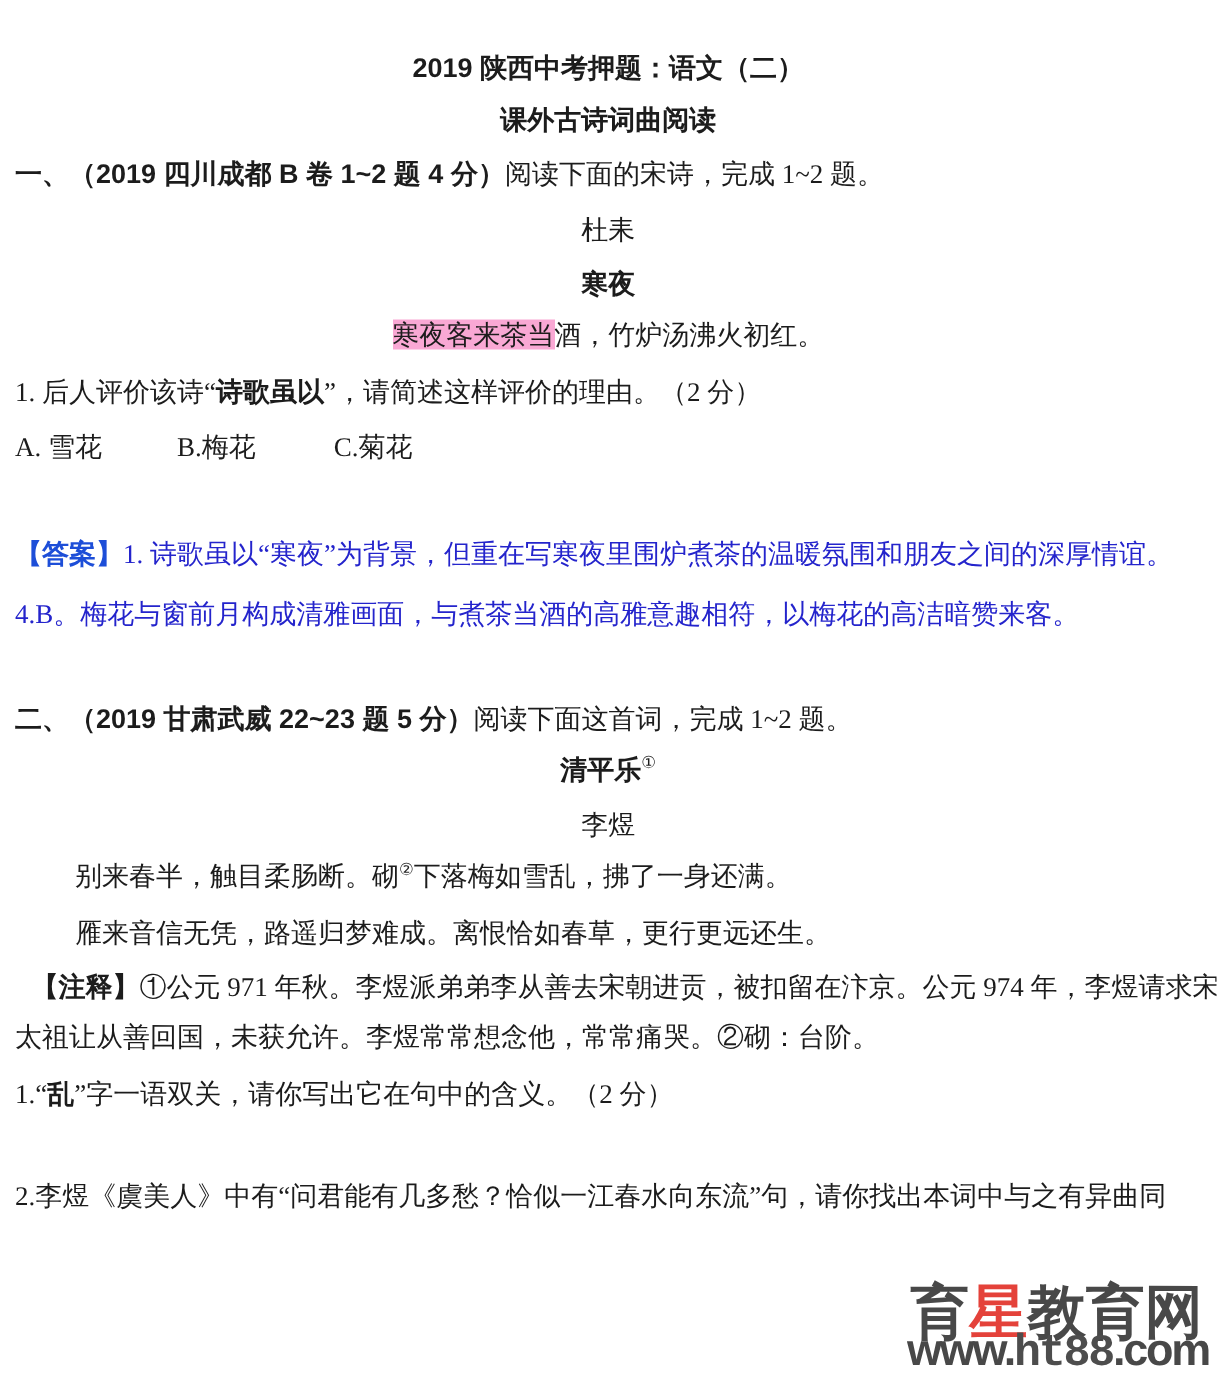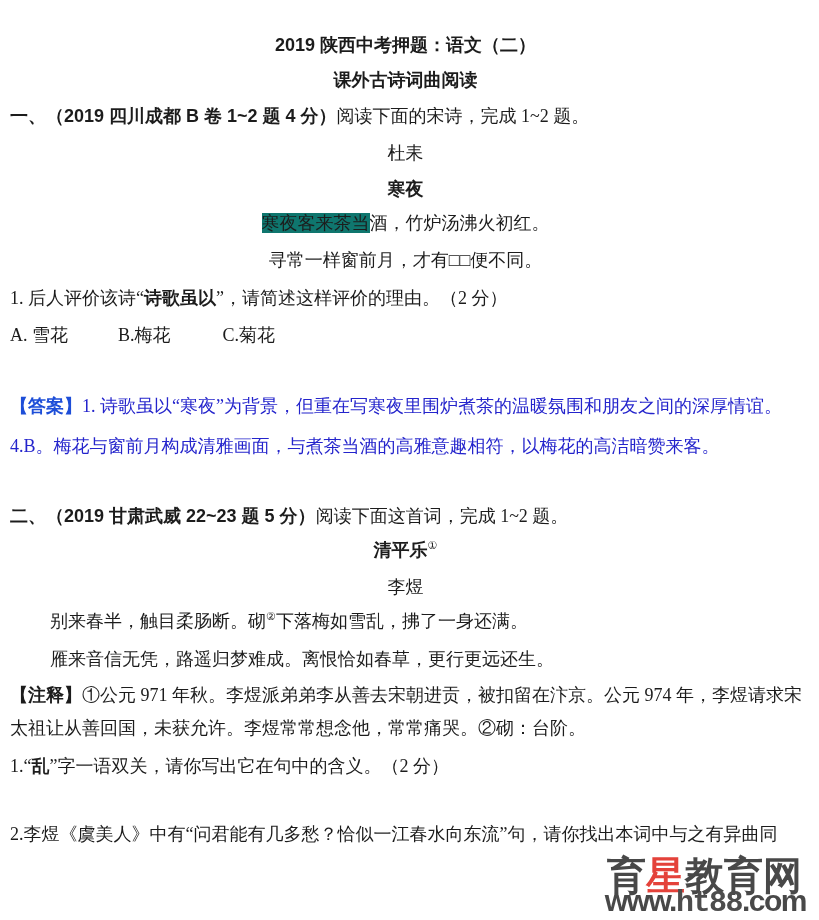--- a/index.html
+++ b/index.html
@@ -12,21 +12,21 @@
     font-size:18px;
     color:#1c1c1c;
   }
   .content { padding:0 10px; }
   .line { line-height:24px; white-space:nowrap; }
   .center { text-align:center; }
   .hsans { font-family:"Liberation Sans", sans-serif; font-weight:bold; }
   .b { font-family:"Liberation Sans", sans-serif; font-weight:bold; }
   .kai { font-family:"Liberation Serif", serif; }
   .sup { font-size:11px; vertical-align:super; line-height:0; }
-  .hl { background:#0f766e; }
+  .hl { background:#f9a8d4; }
   .blue { color:#2424cc; }
   .blue .b { color:#1d4ed8; }
   .indent { padding-left:40px; }
   .opt-a { margin-right:50px; }
   .opt-b { margin-right:52px; }
   .watermark {
     position:absolute; top:856px; right:9px; z-index:5;
     text-align:right;
     font-family:"Liberation Sans", sans-serif; font-weight:bold;
     opacity:0.93;
@@ -51,21 +51,20 @@
     </div>
 
     <div class="line center kai" style="margin-top:13px;">杜耒</div>
 
     <div class="line center hsans" style="margin-top:12px;">寒夜</div>
 
     <div class="line center kai" style="margin-top:10px;">
       <span class="hl">寒夜客来茶当</span><span>酒，竹炉汤沸火初红。</span>
     </div>
 
-    <div class="line center kai" style="margin-top:13px;">寻常一样窗前月，才有□□便不同。</div>
 
     <div class="line" style="margin-top:14px;">
       <span>1. 后人评价该诗“</span><span class="b">诗歌虽以</span><span>”，请简述这样评价的理由。（2 分）</span>
     </div>
 
 
     <div class="line" style="margin-top:13px;">
       <span class="opt-a">A. 雪花</span><span class="opt-b">B.梅花</span><span>C.菊花</span>
     </div>
 
@@ -84,21 +83,21 @@
     </div>
 
     <div class="line center kai" style="margin-top:13px;">李煜</div>
 
     <div class="line kai indent" style="margin-top:10px;">
       <span>别来春半，触目柔肠断。砌</span><span class="sup">②</span><span>下落梅如雪乱，拂了一身还满。</span>
     </div>
 
     <div class="line kai indent" style="margin-top:14px;">雁来音信无凭，路遥归梦难成。离恨恰如春草，更行更远还生。</div>
 
-    <div class="line" style="margin-top:12px;">
+    <div class="line" style="margin-top:12px;margin-left:11px;">
       <span class="b">【注释】</span><span>①公元 971 年秋。李煜派弟弟李从善去宋朝进贡，被扣留在汴京。公元 974 年，李煜请求宋</span>
     </div>
 
     <div class="line" style="margin-top:9px;">太祖让从善回国，未获允许。李煜常常想念他，常常痛哭。②砌：台阶。</div>
 
     <div class="line" style="margin-top:14px;">
       <span>1.“</span><span class="b">乱</span><span>”字一语双关，请你写出它在句中的含义。（2 分）</span>
     </div>
 
     <div class="line" style="margin-top:44px;">2.李煜《虞美人》中有“问君能有几多愁？恰似一江春水向东流”句，请你找出本词中与之有异曲同</div>

